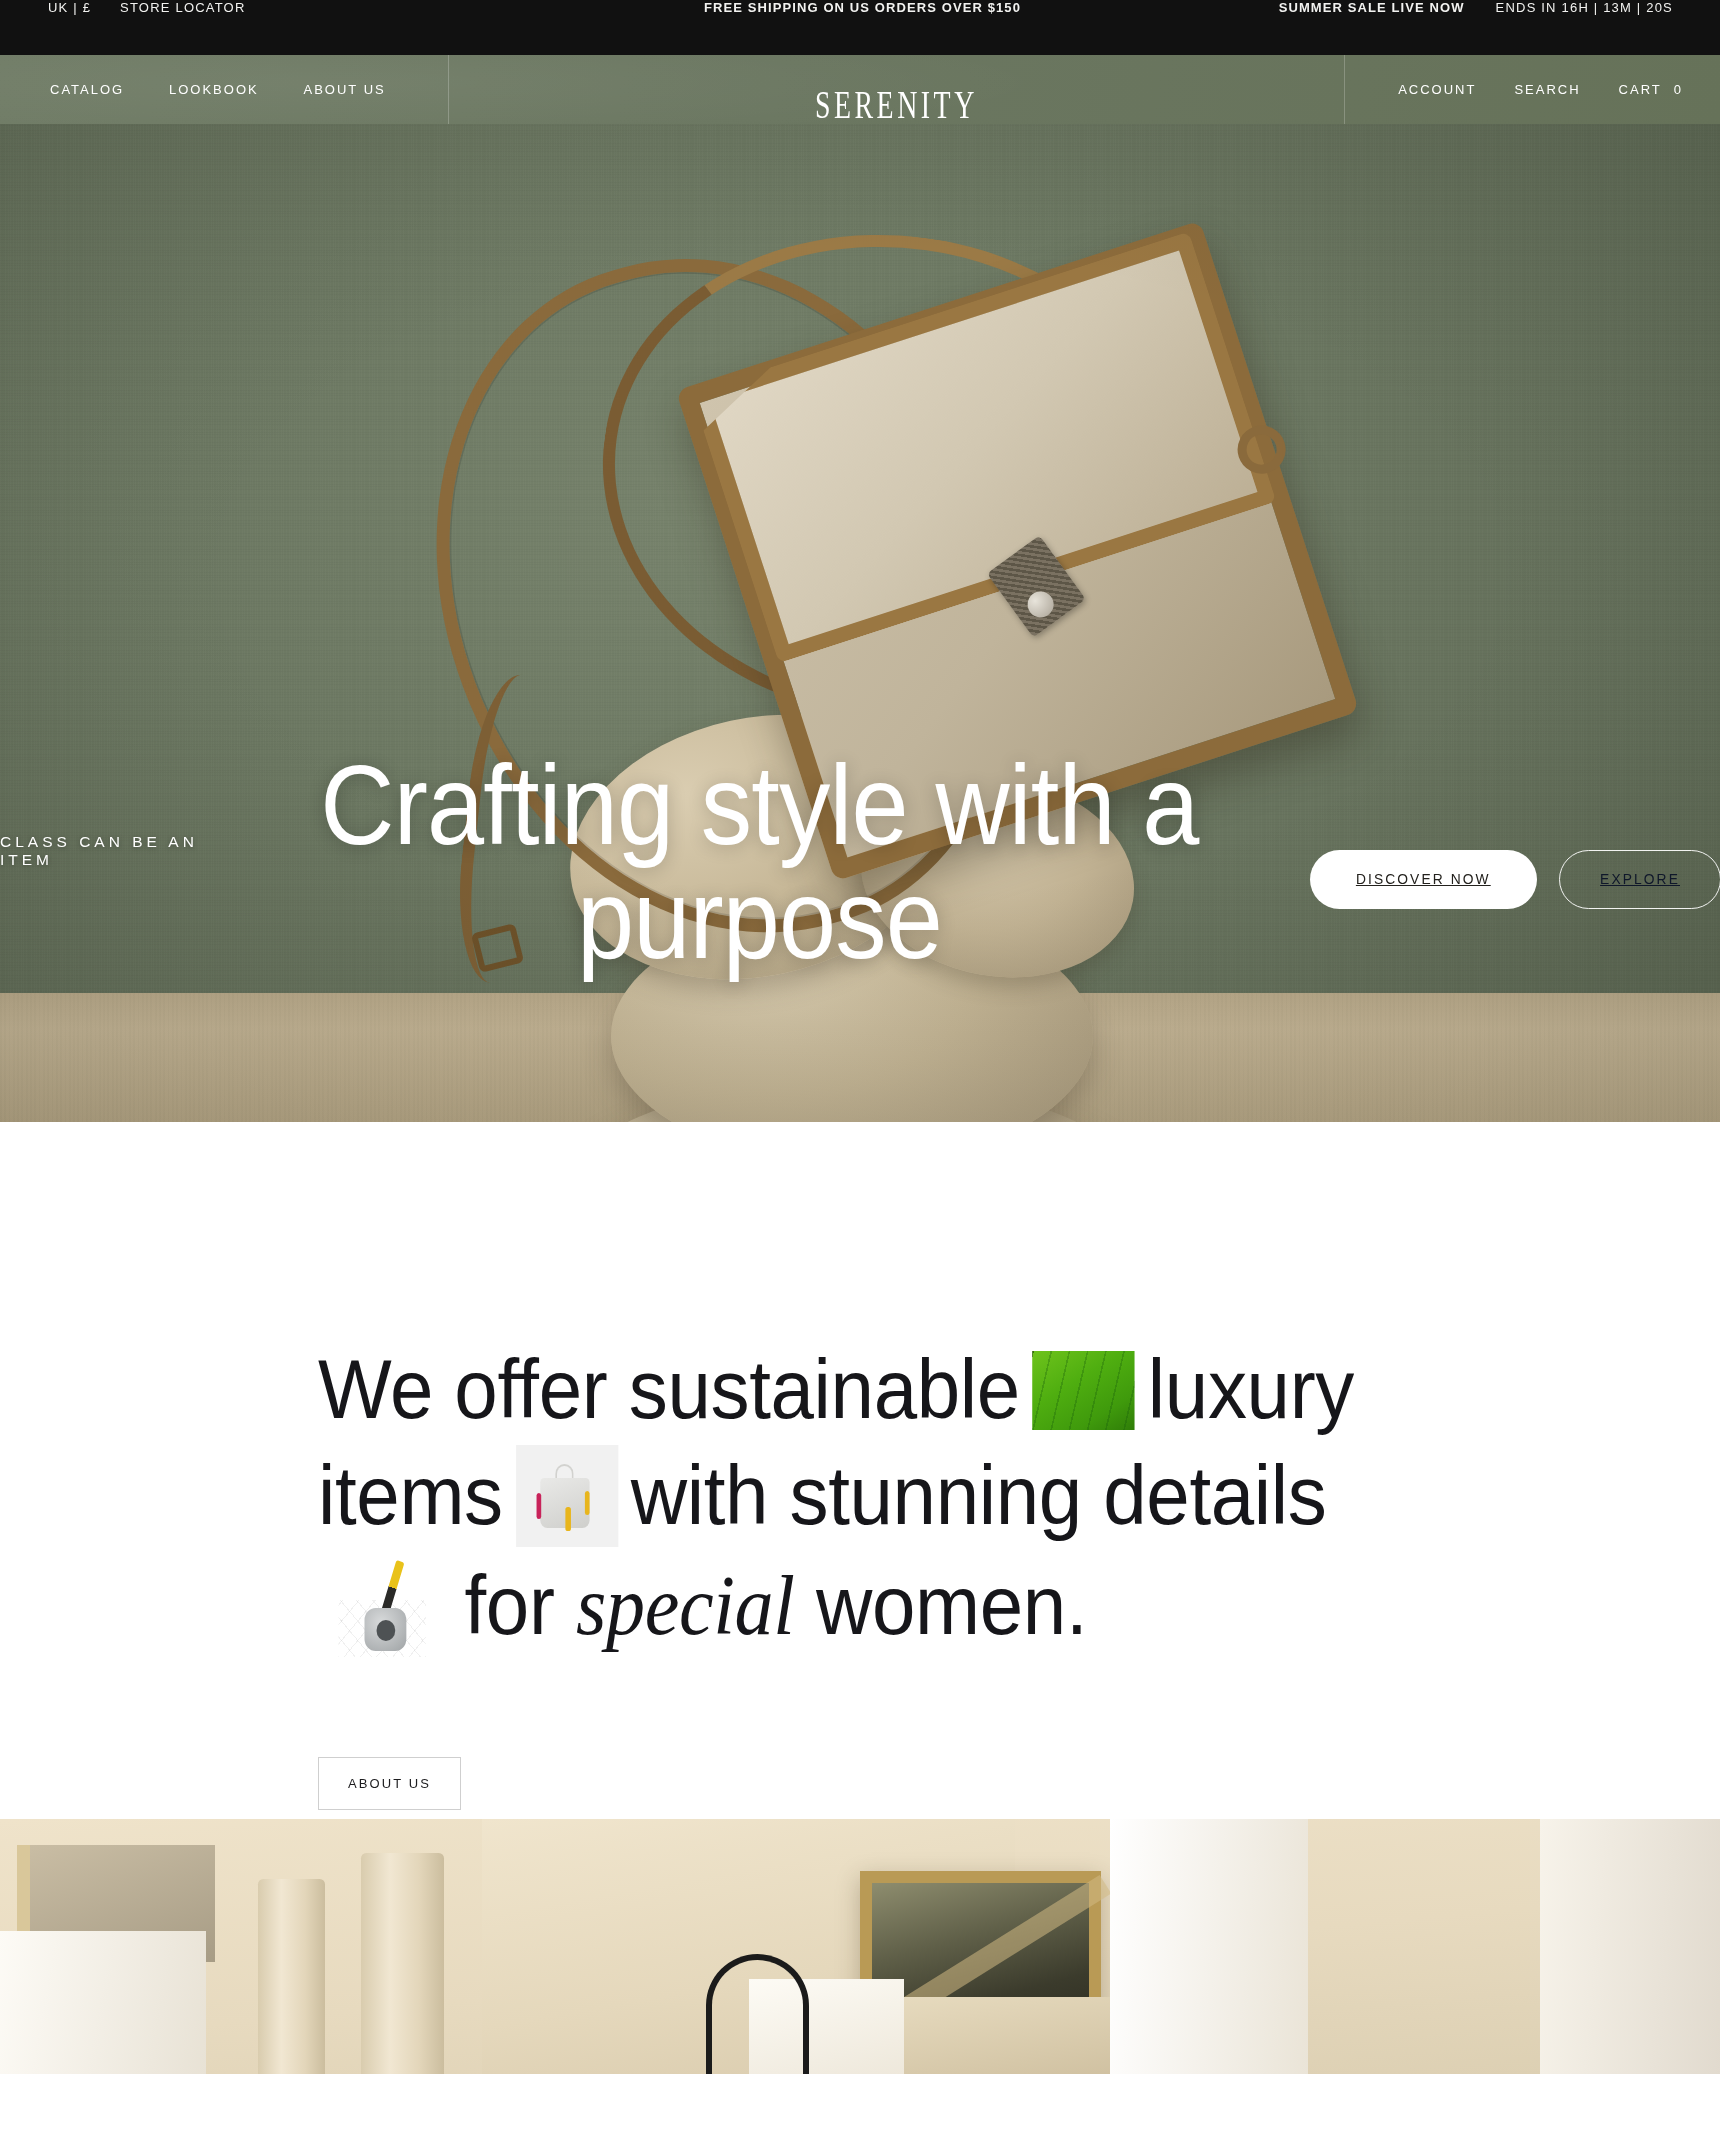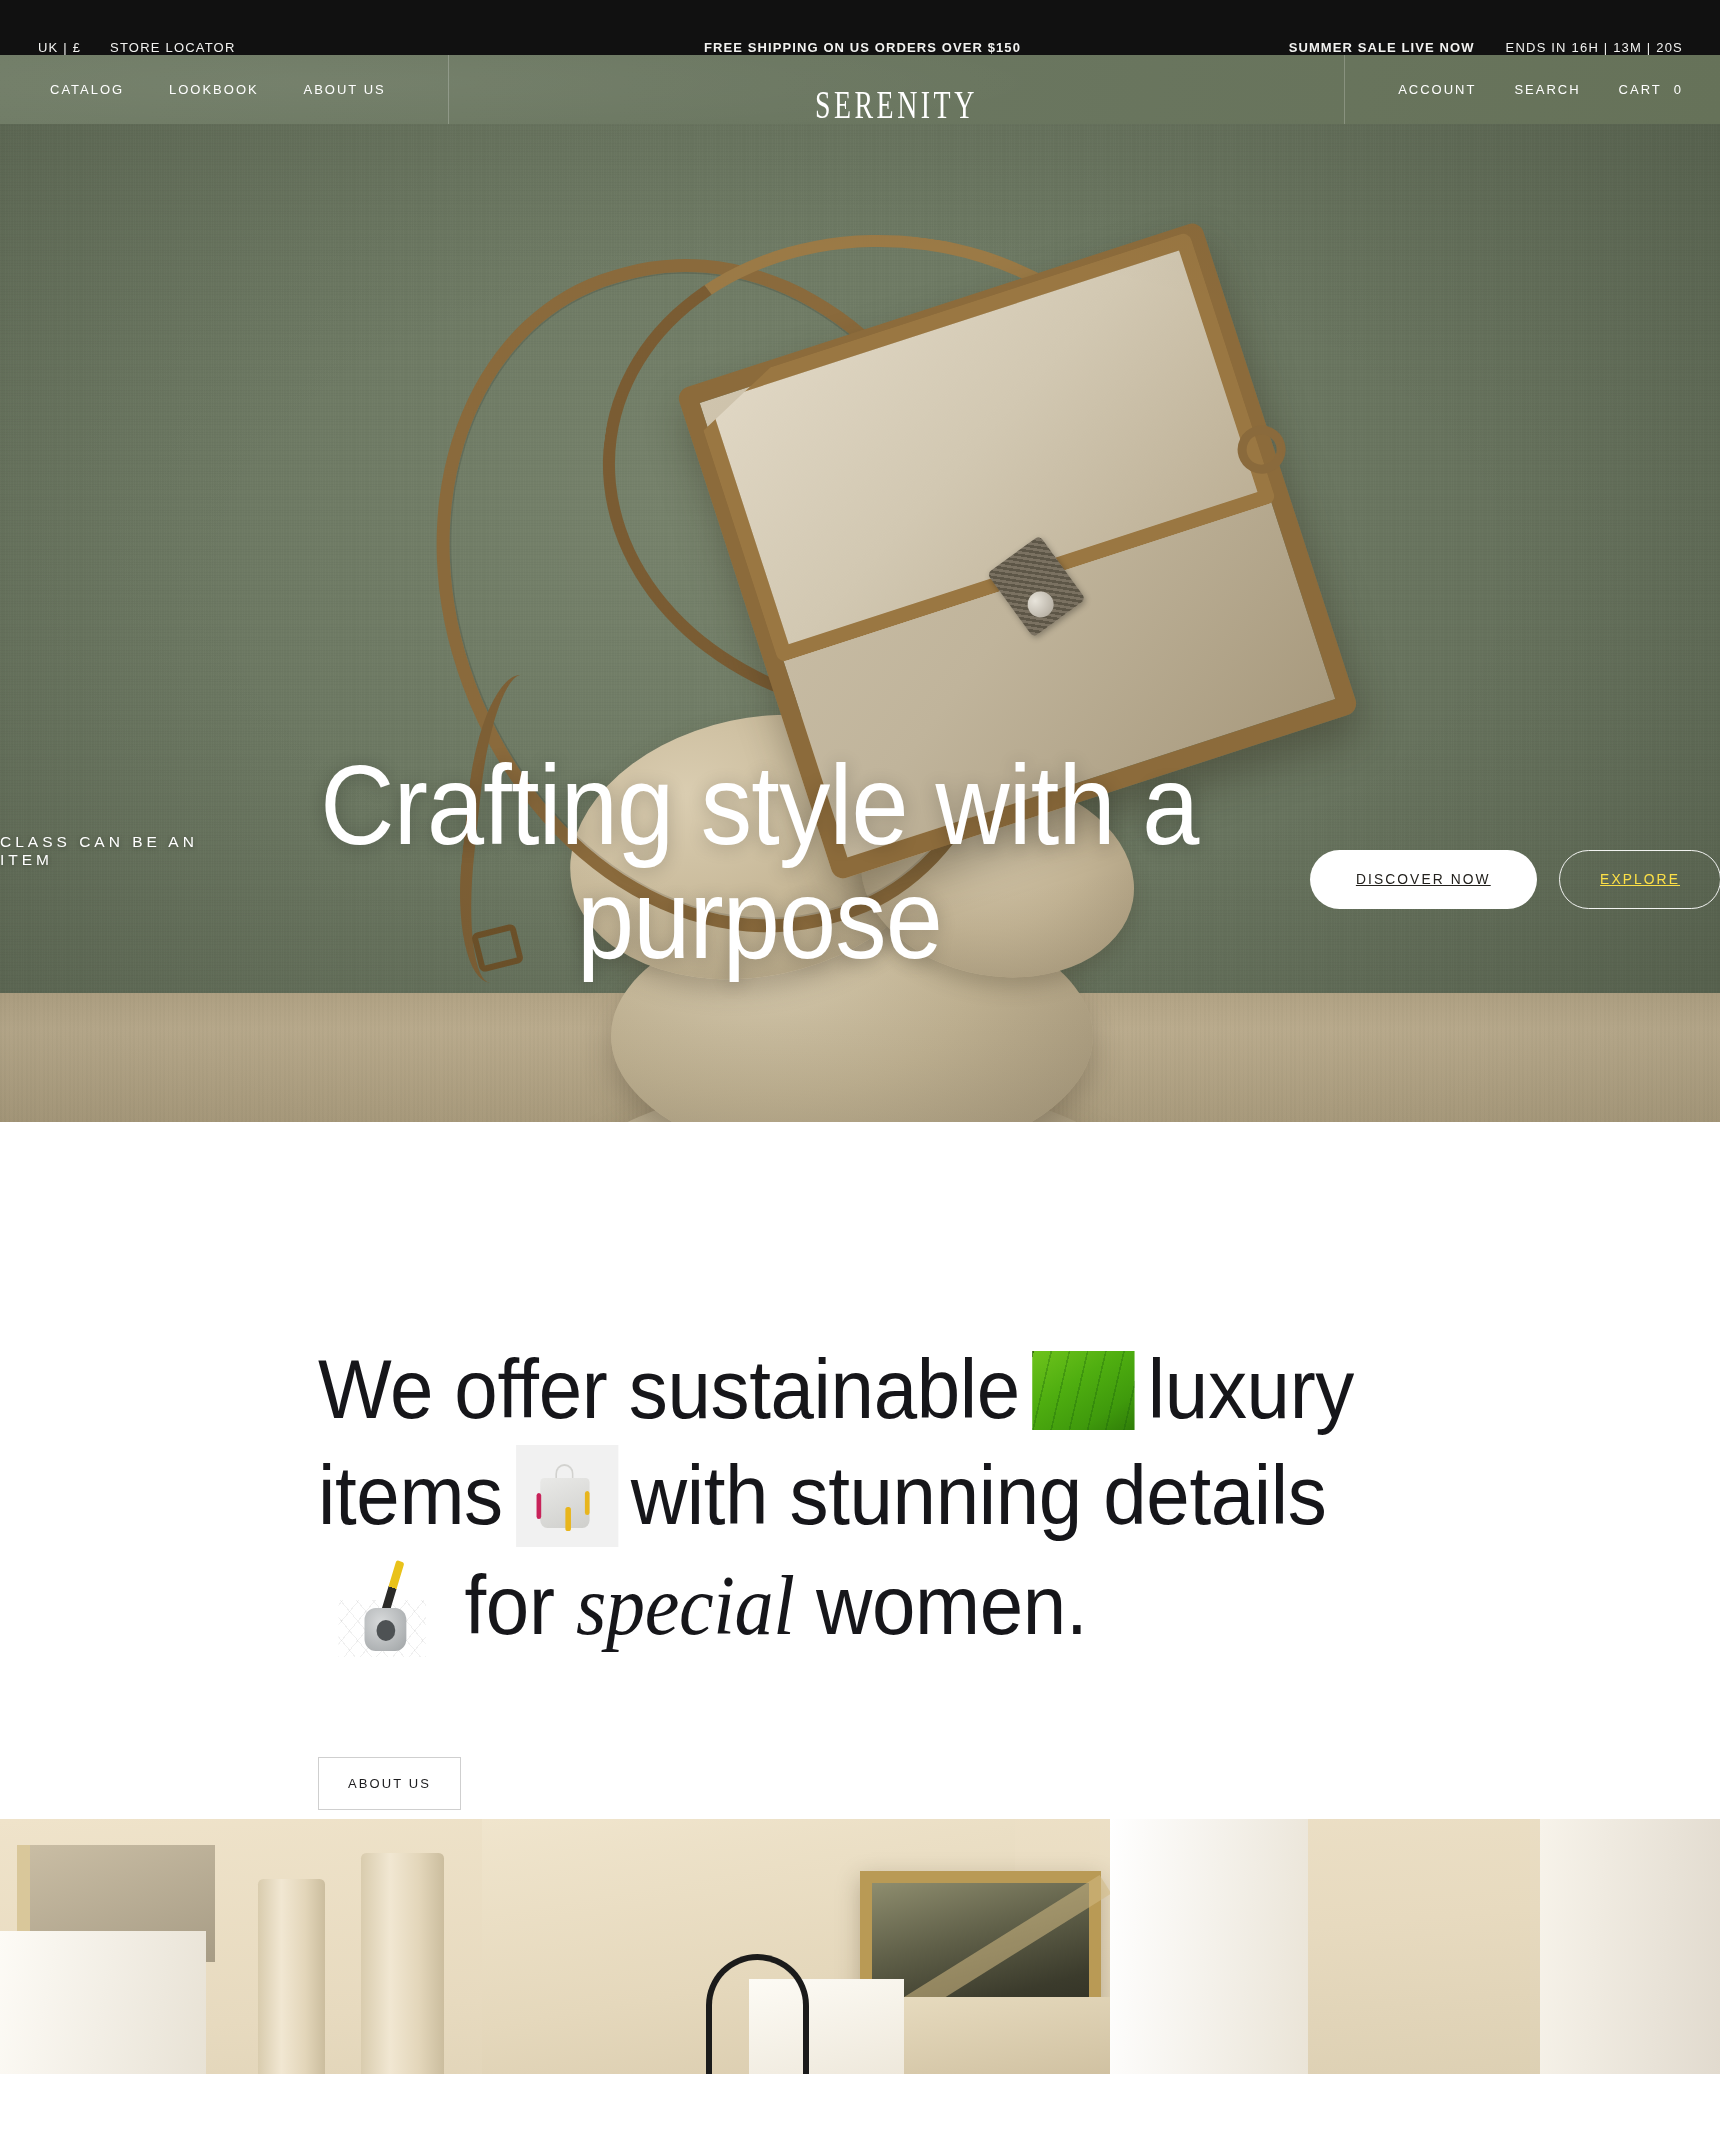--- a/index.html
+++ b/index.html
@@ -6,21 +6,21 @@
   html, body {
     width:1721px; height:2148px;
     background:#ffffff;
     font-family:"Liberation Sans", sans-serif;
     overflow:hidden;
   }
 
   
   .announce{
     position:relative; height:55px; background:#111111; color:#ffffff;
-    display:flex; align-items:flex-end; padding:0 38px;
+    display:flex; align-items:flex-start; padding:0 48px;
   }
   .announce-left{ display:flex; align-items:center; gap:29px; }
   .announce-center{
     position:absolute; left:4px; right:0; text-align:center;
     pointer-events:none;
   }
   .announce-center > span{ pointer-events:auto; }
   .announce-right{
     margin-left:auto; display:flex; align-items:center; gap:31px;
   }
@@ -224,21 +224,21 @@
     height:59px; border-radius:860px;
     display:flex; align-items:center; justify-content:center;
     font-size:13.8px; letter-spacing:2.1px; cursor:pointer;
     white-space:nowrap;
     text-decoration:underline;
   }
   .btn-solid{
     background:#ffffff; color:#23211d; border:none; padding:0 46px;
   }
   .btn-outline{
-    background:transparent; color:#fde047;
+    background:transparent; color:#0f172a;
     border:1.4px solid rgba(255,255,255,.92); padding:0 40px;
   }
 
   
   .intro{
     position:relative; background:#ffffff;
     padding:215px 0 0 318px; height:697px;
   }
   .intro-text{
     font-size:84px; line-height:1.26; font-weight:300; color:#16161a;

